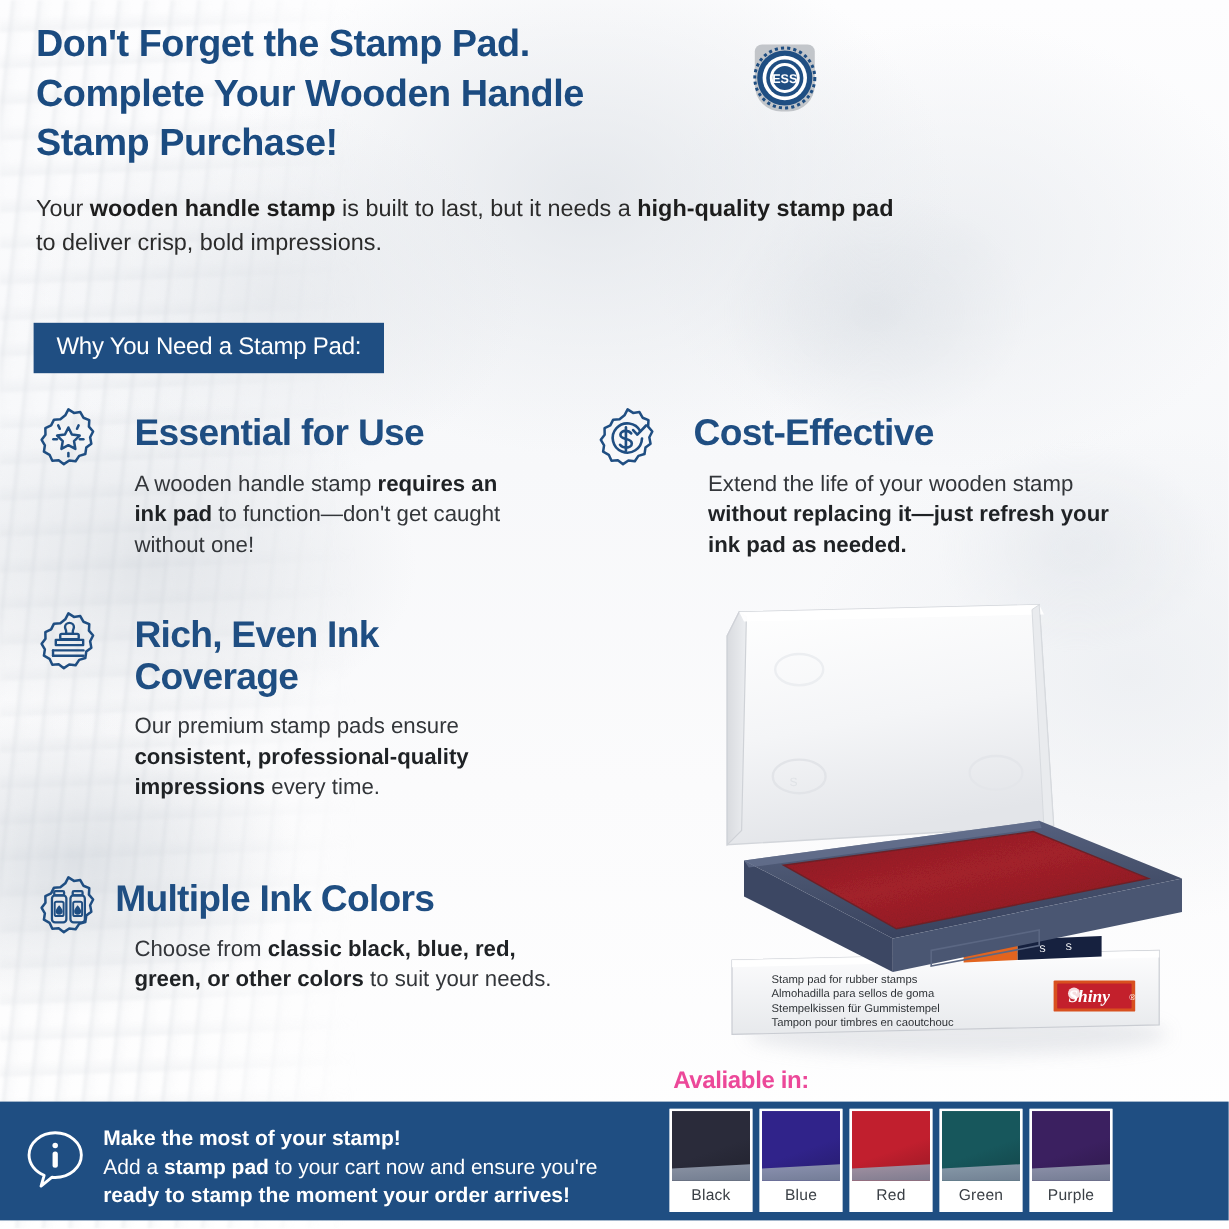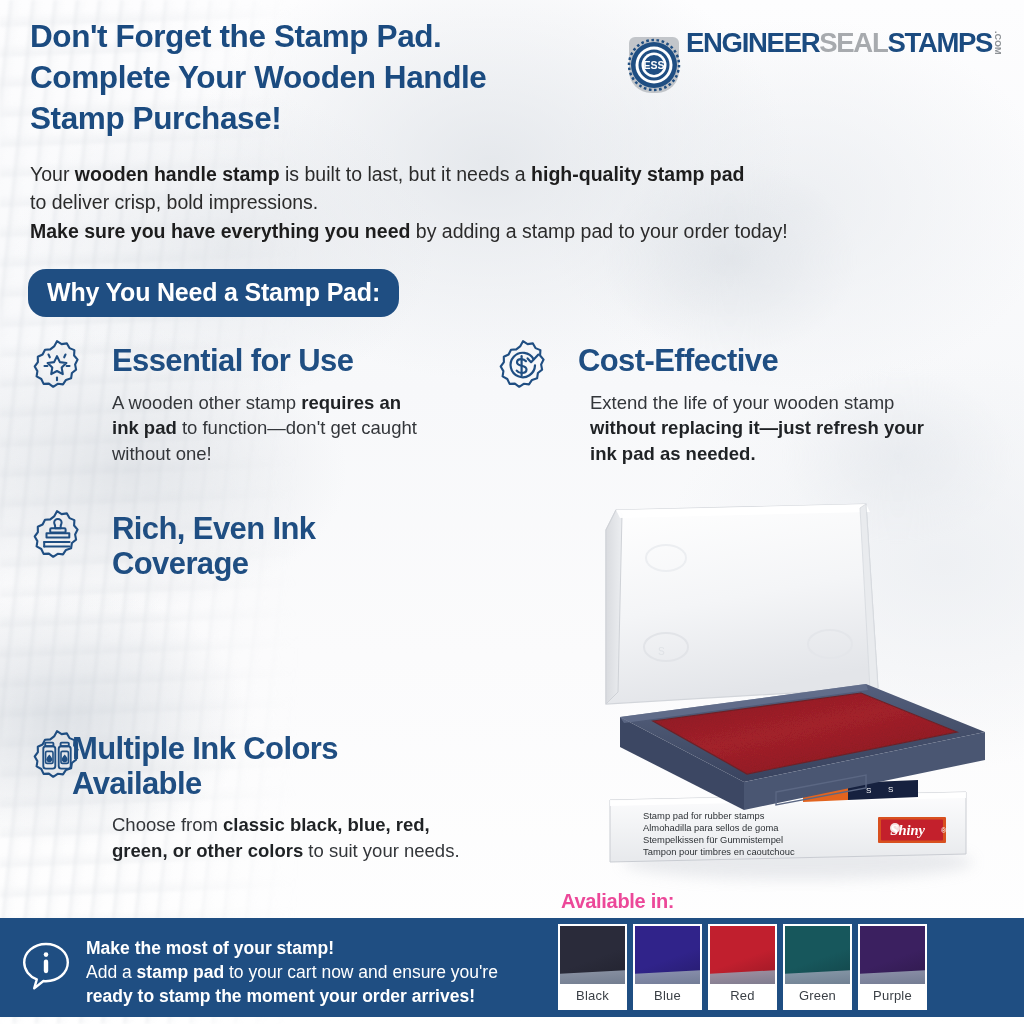--- a/index.html
+++ b/index.html
@@ -136,24 +136,24 @@
   }
   #intro b { font-weight: bold; color: #1d1d1d; }
   #intro .p-line { display: block; white-space: nowrap; }
 
   
   #why-pill {
     position: absolute;
     left: 28px; top: 269px;
     background: #1f4e82;
     color: #ffffff;
-    font-size: 25px;
-    font-weight: bold;
+    font-size: 20px;
+    font-weight: normal;
     padding: 9px 19px 10px 19px;
-    border-radius: 18px;
+    border-radius: 0;
     letter-spacing: -0.2px;
     white-space: nowrap;
   }
 
   
   .feature { position: absolute; }
   .feature .f-icon {
     position: absolute;
     left: 0; top: 0;
     width: 58px; height: 58px;
@@ -177,21 +177,21 @@
 
   #feat-essential { left: 28px; top: 338px; width: 450px; }
   #feat-essential .f-title { margin-left: 84px; padding-top: 6px; }
   #feat-essential .f-body { margin-left: 84px; }
 
   #feat-rich { left: 28px; top: 508px; width: 420px; }
   #feat-rich .f-title { margin-left: 84px; padding-top: 4px; }
   #feat-rich .f-body { margin-left: 84px; }
 
   #feat-colors { left: 28px; top: 728px; width: 480px; }
-  #feat-colors .f-title { margin-left: 44px; padding-top: 4px; }
+  #feat-colors .f-title { margin-left: 68px; padding-top: 4px; }
   #feat-colors .f-body { margin-left: 84px; }
 
   #feat-cost { left: 494px; top: 338px; width: 510px; }
   #feat-cost .f-title { margin-left: 84px; padding-top: 6px; }
   #feat-cost .f-body { margin-left: 96px; }
 
   
   #product-photo {
     position: absolute;
     left: 548px; top: 492px;
@@ -307,32 +307,25 @@
             <circle cx="0" cy="0" r="10"></circle>
           </g>
         </g>
 
         <g fill="#1f4e82">
           <circle cx="28" cy="28" r="25" fill="none" stroke="#1f4e82" stroke-width="2.5" stroke-dasharray="2.6 2.6"></circle>
         </g>
         <text x="28" y="32" text-anchor="middle" fill="#ffffff" font-family="Liberation Sans, sans-serif" font-size="10.5" font-weight="bold">ESS</text>
       </svg>
     </div>
-    <div id="logo-wordmark">
-      <span class="wm-a">ENGINEER</span>
-        <span class="wm-b">SEAL</span>
-        <span class="wm-c">STAMPS</span>
-        <span class="wm-dot">.COM</span>
-    </div>
   </div>
 
   <div id="intro">
     <span class="p-line"><span>Your </span><b>wooden handle stamp</b><span> is built to last, but it needs a </span><b>high-quality stamp pad</b></span>
     <span class="p-line">to deliver crisp, bold impressions.</span>
-    <span class="p-line"><b>Make sure you have everything you need</b><span> by adding a stamp pad to your order today!</span></span>
   </div>
 
   <div id="why-pill" style="background: rgb(31, 78, 130);">Why You Need a Stamp Pad:</div>
 
   <div class="feature" id="feat-essential">
     <div class="f-icon">
       <svg viewBox="0 0 58 58" width="58" height="58">
         <path d="M29 3.2 L33.6 6.1 L38.9 5.4 L41.5 10.1 L46.4 12.1 L46.1 17.5 L49.6 21.6 L47.1 26.4 L48.1 31.7 L43.9 35 L43.1 40.3 L38 41.9 L35 46.4 L29.7 45.8 L25.2 48.8 L20.9 45.6 L15.6 45.9 L13.3 41 L8.6 38.4 L9.4 33.1 L6.7 28.5 L9.9 24.2 L9.8 18.8 L14.6 16.5 L17 11.7 L22.3 11.4 L26.4 8.1 Z" fill="none" stroke="#1f4e82" stroke-width="2.1" stroke-linejoin="round"></path>
         <path d="M29 18.2 L31.9 24.1 L38.4 25 L33.7 29.6 L34.8 36.1 L29 33 L23.2 36.1 L24.3 29.6 L19.6 25 L26.1 24.1 Z" fill="none" stroke="#1f4e82" stroke-width="2.1" stroke-linejoin="round"></path>
         <g stroke="#1f4e82" stroke-width="2.1" stroke-linecap="round">
@@ -341,21 +334,21 @@
           <line x1="16.5" y1="28" x2="19.4" y2="28"></line>
           <line x1="41.5" y1="28" x2="38.6" y2="28"></line>
           <line x1="29" y1="39.5" x2="29" y2="42.2"></line>
         </g>
       </svg>
     </div>
     <div class="f-title">
       <span class="t-line">Essential for Use</span>
     </div>
     <div class="f-body">
-      <span class="b-line"><span>A wooden other stamp </span><b>requires an</b></span>
+      <span class="b-line"><span>A wooden handle stamp </span><b>requires an</b></span>
       <span class="b-line"><b>ink pad</b><span> to function—don't get caught</span></span>
       <span class="b-line">without one!</span>
     </div>
   </div>
 
   <div class="feature" id="feat-cost">
     <div class="f-icon">
       <svg viewBox="0 0 58 58" width="58" height="58">
         <path d="M29 3.2 L33.6 6.1 L38.9 5.4 L41.5 10.1 L46.4 12.1 L46.1 17.5 L49.6 21.6 L47.1 26.4 L48.1 31.7 L43.9 35 L43.1 40.3 L38 41.9 L35 46.4 L29.7 45.8 L25.2 48.8 L20.9 45.6 L15.6 45.9 L13.3 41 L8.6 38.4 L9.4 33.1 L6.7 28.5 L9.9 24.2 L9.8 18.8 L14.6 16.5 L17 11.7 L22.3 11.4 L26.4 8.1 Z" fill="none" stroke="#1f4e82" stroke-width="2.1" stroke-linejoin="round"></path>
         <path d="M39.6 21.3 A12.2 12.2 0 1 0 41 27.4" fill="none" stroke="#1f4e82" stroke-width="2.2" stroke-linecap="round"></path>
@@ -383,41 +376,45 @@
         <path d="M18.5 25.2 L41.3 25.2 L41.3 29.6 L18.5 29.6 Z" fill="none" stroke="#1f4e82" stroke-width="2" stroke-linejoin="round"></path>
         <path d="M16.2 34 L41.6 34" stroke="#1f4e82" stroke-width="2" stroke-linecap="round"></path>
         <path d="M16.2 38.5 L41.6 38.5" stroke="#1f4e82" stroke-width="2" stroke-linecap="round"></path>
         <path d="M16.2 34 L16.2 38.5" stroke="#1f4e82" stroke-width="2" stroke-linecap="round"></path>
       </svg>
     </div>
     <div class="f-title">
       <span class="t-line">Rich, Even Ink</span>
       <span class="t-line">Coverage</span>
     </div>
+    <div class="f-body">
+      <span class="b-line">Our premium stamp pads ensure</span>
+      <span class="b-line"><b>consistent, professional-quality</b></span>
+      <span class="b-line"><b>impressions</b><span> every time.</span></span>
+    </div>
   </div>
 
   <div class="feature" id="feat-colors">
     <div class="f-icon">
       <svg viewBox="0 0 58 58" width="58" height="58">
         <path d="M29 3.2 L33.6 6.1 L38.9 5.4 L41.5 10.1 L46.4 12.1 L46.1 17.5 L49.6 21.6 L47.1 26.4 L48.1 31.7 L43.9 35 L43.1 40.3 L38 41.9 L35 46.4 L29.7 45.8 L25.2 48.8 L20.9 45.6 L15.6 45.9 L13.3 41 L8.6 38.4 L9.4 33.1 L6.7 28.5 L9.9 24.2 L9.8 18.8 L14.6 16.5 L17 11.7 L22.3 11.4 L26.4 8.1 Z" fill="none" stroke="#1f4e82" stroke-width="2.1" stroke-linejoin="round"></path>
 
         <rect x="17.2" y="14.6" width="8.2" height="3.6" rx="1" fill="none" stroke="#1f4e82" stroke-width="1.9"></rect>
         <rect x="15.3" y="18.2" width="12" height="22.4" rx="2.6" fill="none" stroke="#1f4e82" stroke-width="1.9"></rect>
         <rect x="17.6" y="23.4" width="7.4" height="12" rx="1.4" fill="none" stroke="#1f4e82" stroke-width="1.6"></rect>
         <path d="M21.3 26.4 c1.9 2.3 2.9 3.6 2.9 4.9 a2.9 2.9 0 0 1-5.8 0 c0-1.3 1-2.6 2.9-4.9 Z" fill="#1f4e82"></path>
 
         <rect x="32.6" y="14.6" width="8.2" height="3.6" rx="1" fill="none" stroke="#1f4e82" stroke-width="1.9"></rect>
         <rect x="30.7" y="18.2" width="12" height="22.4" rx="2.6" fill="none" stroke="#1f4e82" stroke-width="1.9"></rect>
         <rect x="33" y="23.4" width="7.4" height="12" rx="1.4" fill="none" stroke="#1f4e82" stroke-width="1.6"></rect>
         <path d="M36.7 26.4 c1.9 2.3 2.9 3.6 2.9 4.9 a2.9 2.9 0 0 1-5.8 0 c0-1.3 1-2.6 2.9-4.9 Z" fill="#1f4e82"></path>
       </svg>
     </div>
     <div class="f-title">
       <span class="t-line">Multiple Ink Colors</span>
-      <span class="t-line">Available</span>
     </div>
     <div class="f-body">
       <span class="b-line"><span>Choose from </span><b>classic black, blue, red,</b></span>
       <span class="b-line"><b>green, or other colors</b><span> to suit your needs.</span></span>
     </div>
   </div>
 
   <div id="product-photo">
     <svg viewBox="0 0 470 400" width="470" height="400">
       <defs>

